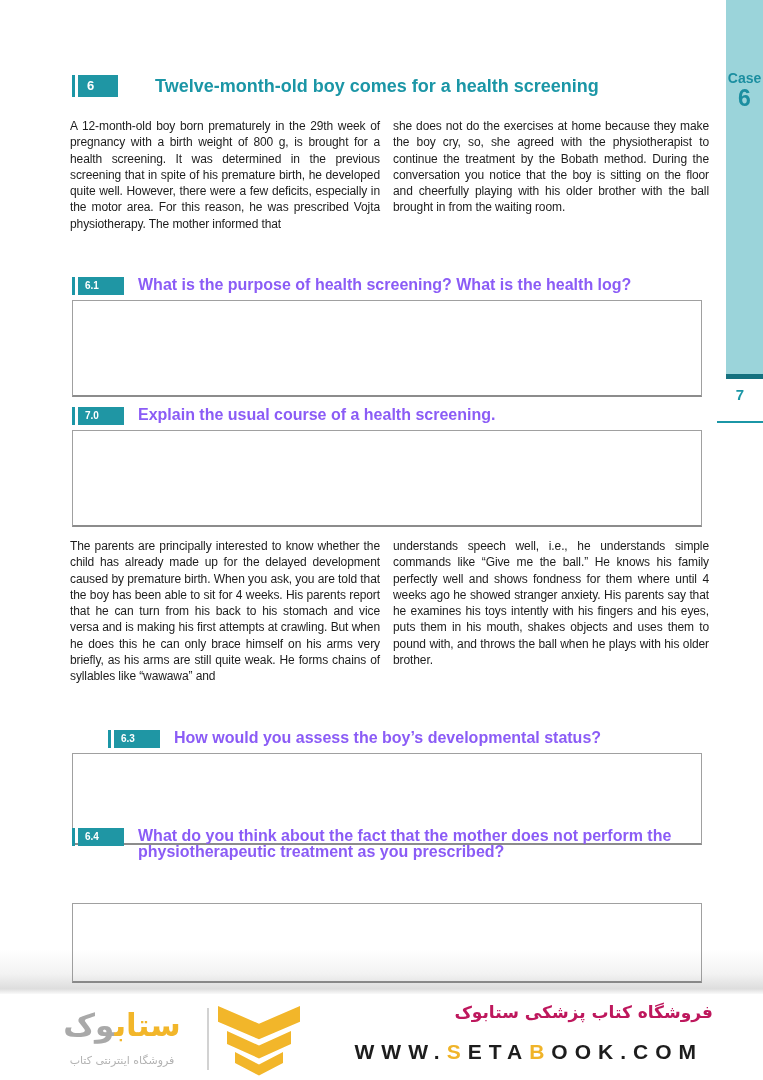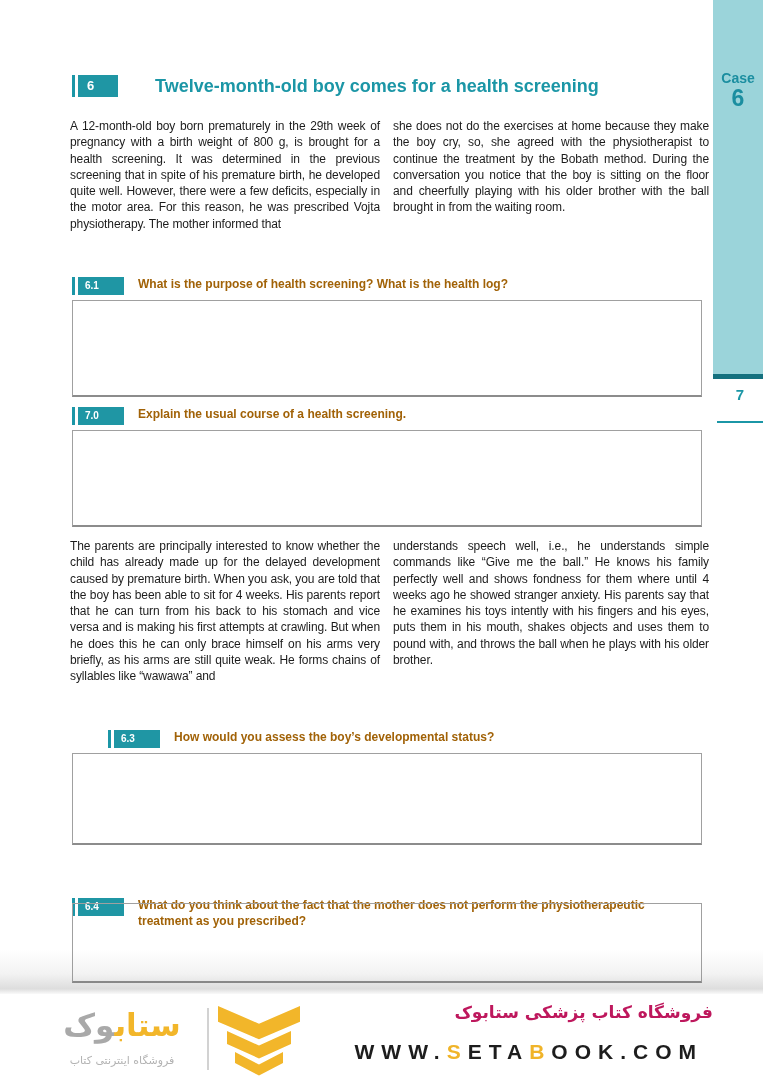--- a/index.html
+++ b/index.html
@@ -5,21 +5,21 @@
   html,body { margin:0; padding:0; background:#ffffff; }
   .page {
     position:relative; width:763px; height:1080px;
     background:#ffffff; overflow:hidden;
     font-family:"Liberation Sans","DejaVu Sans",sans-serif;
     color:#1f1f1f;
   }
 
   
   .case-tab {
-    position:absolute; right:0; top:0; width:50px; height:374px;
+    position:absolute; right:0; top:0; width:37px; height:374px;
     background:#9bd4da; border-bottom:5px solid #15717f;
     text-align:center;
   }
   .case-tab .case-word { margin-top:70px; font-weight:bold; font-size:14px; color:#1b8ea0; }
   .case-tab .case-num  { font-weight:bold; font-size:23px; color:#1b8ea0; line-height:24px; }
   .page-num {
     position:absolute; right:0; top:386px; width:46px;
     text-align:center; font-weight:bold; font-size:15px; color:#1b96a6;
   }
   .page-num-rule {
@@ -49,22 +49,22 @@
 
   
   .q-row { position:absolute; left:72px; display:flex; align-items:flex-start; }
   .q-bar { width:3px; height:18px; background:#1b96a6; margin-right:3px; flex:none; }
   .q-numbox {
     width:46px; height:18px; background:#1f96a4; color:#ffffff;
     font-weight:bold; font-size:10px; line-height:18px; padding-left:7px;
     box-sizing:border-box; flex:none;
   }
   .q-text {
-    margin-left:14px; font-weight:bold; font-size:12px; line-height:15.5px;
-    color:#a16207; max-width:563px;
+    margin-left:14px; font-weight:bold; font-size:16px; line-height:15.5px;
+    color:#8b5cf6; max-width:563px;
   }
   
   .a-box {
     position:absolute; left:72px; width:630px; box-sizing:border-box;
     border:1px solid #a0a0a0; border-bottom:2px solid #8c8c8c; background:transparent;
   }
 
   
   .scan-shadow {
     position:absolute; left:0; top:950px; width:763px; height:44px; z-index:5;
@@ -148,21 +148,21 @@
     <div class="col-right body-text">understands speech well, i.e., he understands simple commands like “Give me the ball.” He knows his family perfectly well and shows fondness for them where until 4 weeks ago he showed stranger anxiety. His parents say that he examines his toys intently with his fingers and his eyes, puts them in his mouth, shakes objects and uses them to pound with, and throws the ball when he plays with his older brother.</div>
   </div>
 
   <div class="q-row" style="top:730px;margin-left:36px;">
     <div class="q-bar"></div>
     <div class="q-numbox">6.3</div>
     <div class="q-text">How would you assess the boy’s developmental status?</div>
   </div>
   <div class="a-box" style="top:753px; height:92px;"></div>
 
-  <div class="q-row" style="top:898px;">
+  <div class="q-row" style="top:828px;">
     <div class="q-bar"></div>
     <div class="q-numbox">6.4</div>
     <div class="q-text">What do you think about the fact that the mother does not perform the physiotherapeutic treatment as you prescribed?</div>
   </div>
   <div class="a-box" style="top:903px; height:80px;"></div>
 
   <div class="scan-shadow"></div>
 
   <div class="footer">
     <div class="brand-wordmark">

